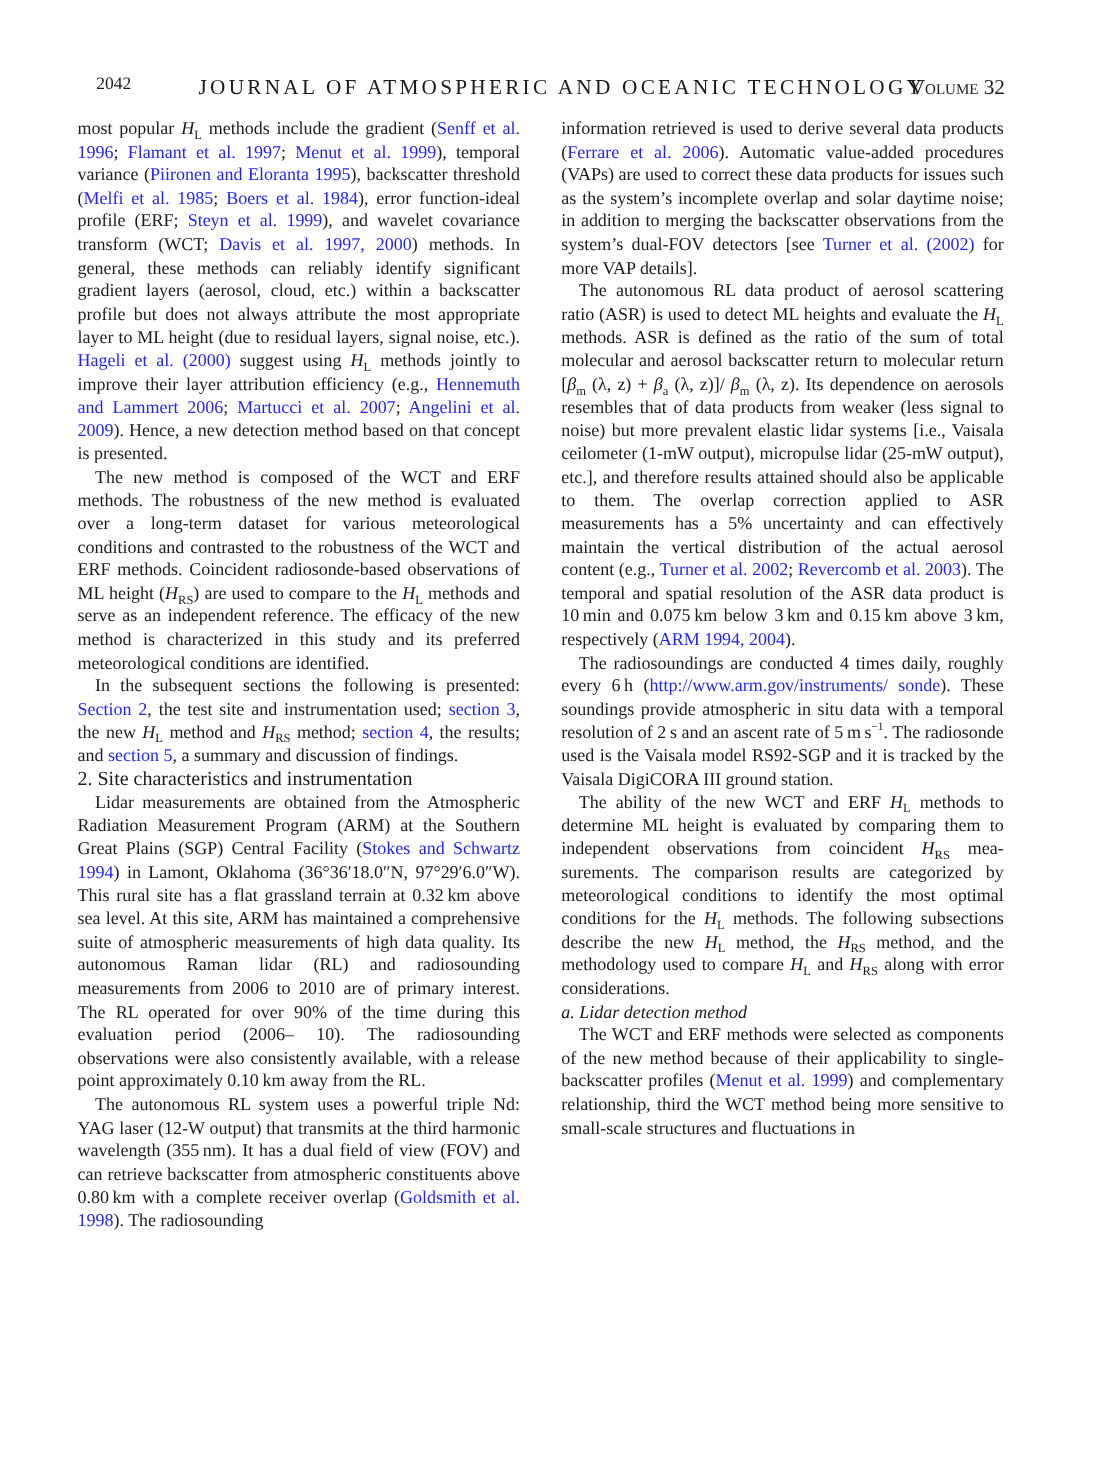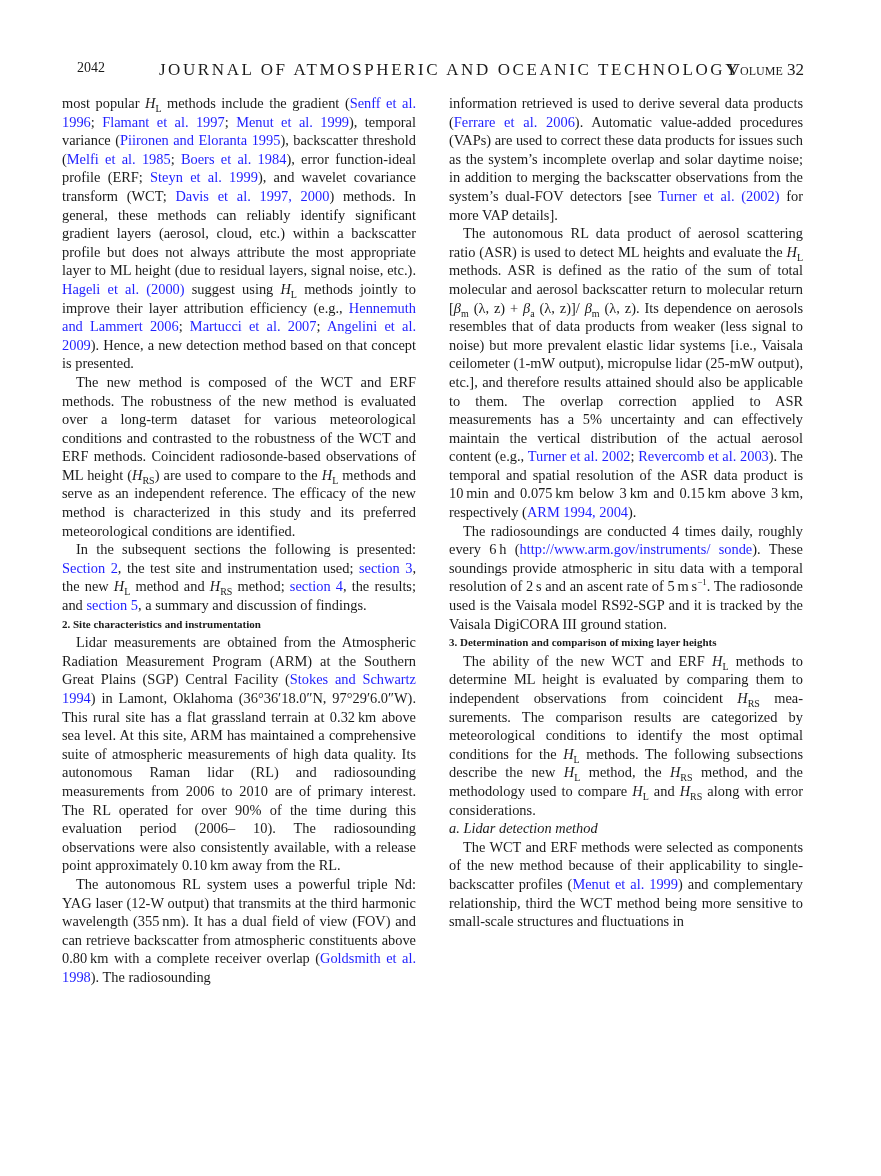--- a/index.html
+++ b/index.html
@@ -11,21 +11,21 @@
   .header .jtitle { position: absolute; left: 0; right: 0; text-align: center; top: 0;
                     letter-spacing: 2.6px; font-size: 17px; padding-left: 18px; }
   .header .vol { position: absolute; right: 0; top: 0; font-variant: small-caps; font-size: 17px; }
   .col { position: absolute; top: 94px; width: 354px; font-size: 14.4px; line-height: 18.6px;
          text-align: justify; hyphens: manual; }
   .col.left { left: 62px; }
   .col.right { left: 449px; }
   .col p { margin: 0; text-indent: 14px; }
   .col p.noind { text-indent: 0; }
   a, .link { color: #1f1fff; text-decoration: none; }
-  .sec-head { font-weight: bold; margin: 28px 0 10px 0; font-size: 11px; text-indent: 0 !important; }
+  .sec-head { font-weight: normal; margin: 28px 0 10px 0; font-size: 16px; text-indent: 0 !important; }
   .sec-head.hang { padding-left: 19px; text-indent: -19px !important; }
   .subsec { font-style: italic; margin: 8px 0 10px 0; text-indent: 0 !important; }
   i.v { font-style: italic; }
   sub { font-size: 10px; font-style: normal; line-height: 0; }
   sup { font-size: 9px; line-height: 0; }
 </style>
 </head>
 <body>
 
 <div class="header">
@@ -48,20 +48,19 @@
   <p><span>The autonomous RL system uses a powerful triple Nd: YAG laser (12-W output) that transmits at the third harmonic wavelength (355 nm). It has a dual field of view (FOV) and can retrieve backscatter from atmospheric constituents above 0.80 km with a complete receiver overlap (</span><a>Goldsmith et al. 1998</a><span>). The radiosounding</span></p>
 </div>
 
 <div class="col right">
   <p class="noind"><span>information retrieved is used to derive several data products (</span><a>Ferrare et al. 2006</a><span>). Automatic value-added procedures (VAPs) are used to correct these data products for issues such as the system’s incomplete overlap and solar daytime noise; in addition to merging the backscatter observations from the system’s dual-FOV detectors [see </span><a>Turner et al. (2002)</a><span> for more VAP details].</span></p>
 
   <p><span>The autonomous RL data product of aerosol scat­tering ratio (ASR) is used to detect ML heights and evaluate the </span><i class="v"><span>H</span><sub>L</sub></i><span> methods. ASR is defined as the ratio of the sum of total molecular and aerosol backscatter return to molecular return [</span><span><i class="v"><span>β</span><sub>m</sub></i><span> (λ, z)</span><span> + </span><i class="v"><span>β</span><sub>a</sub></i><span> (λ, z)</span><span>]/ </span><i class="v"><span>β</span><sub>m</sub></i><span> (λ, z)</span></span><span>. Its dependence on aerosols resembles that of data products from weaker (less signal to noise) but more prevalent elastic lidar systems [i.e., Vaisala ceilometer (1-mW output), micropulse lidar (25-mW output), etc.], and therefore results attained should also be applicable to them. The overlap correction applied to ASR measurements has a 5% uncertainty and can effectively maintain the vertical distribution of the actual aerosol content (e.g., </span><a>Turner et al. 2002</a><span>; </span><a>Revercomb et al. 2003</a><span>). The temporal and spatial res­olution of the ASR data product is 10 min and 0.075 km below 3 km and 0.15 km above 3 km, respectively (</span><a>ARM 1994, 2004</a><span>).</span></p>
 
   <p><span>The radiosoundings are conducted 4 times daily, roughly every 6 h (</span><a>http://www.arm.gov/instruments/ sonde</a><span>). These soundings provide atmospheric in situ data with a temporal resolution of 2 s and an ascent rate of 5 m s</span><sup>−1</sup><span>. The radiosonde used is the Vaisala model RS92-SGP and it is tracked by the Vaisala DigiCORA III ground station.</span></p>
 
-  <p class="sec-head hang">3.  Determination and comparison of mixing layer heights</p>
 
   <p><span>The ability of the new WCT and ERF </span><i class="v"><span>H</span><sub>L</sub></i><span> methods to determine ML height is evaluated by comparing them to independent observations from coincident </span><i class="v"><span>H</span><sub>RS</sub></i><span> mea­surements. The comparison results are categorized by meteorological conditions to identify the most optimal conditions for the </span><i class="v"><span>H</span><sub>L</sub></i><span> methods. The following sub­sections describe the new </span><i class="v"><span>H</span><sub>L</sub></i><span> method, the </span><i class="v"><span>H</span><sub>RS</sub></i><span> method, and the methodology used to compare </span><i class="v"><span>H</span><sub>L</sub></i><span> and </span><i class="v"><span>H</span><sub>RS</sub></i><span> along with error considerations.</span></p>
 
   <p class="subsec">a.  Lidar detection method</p>
 
   <p><span>The WCT and ERF methods were selected as compo­nents of the new method because of their applicability to single-backscatter profiles (</span><a>Menut et al. 1999</a><span>) and com­plementary relationship, third the WCT method being more sensitive to small-scale structures and fluctuations in</span></p>
 </div>
 
 </body></html>

